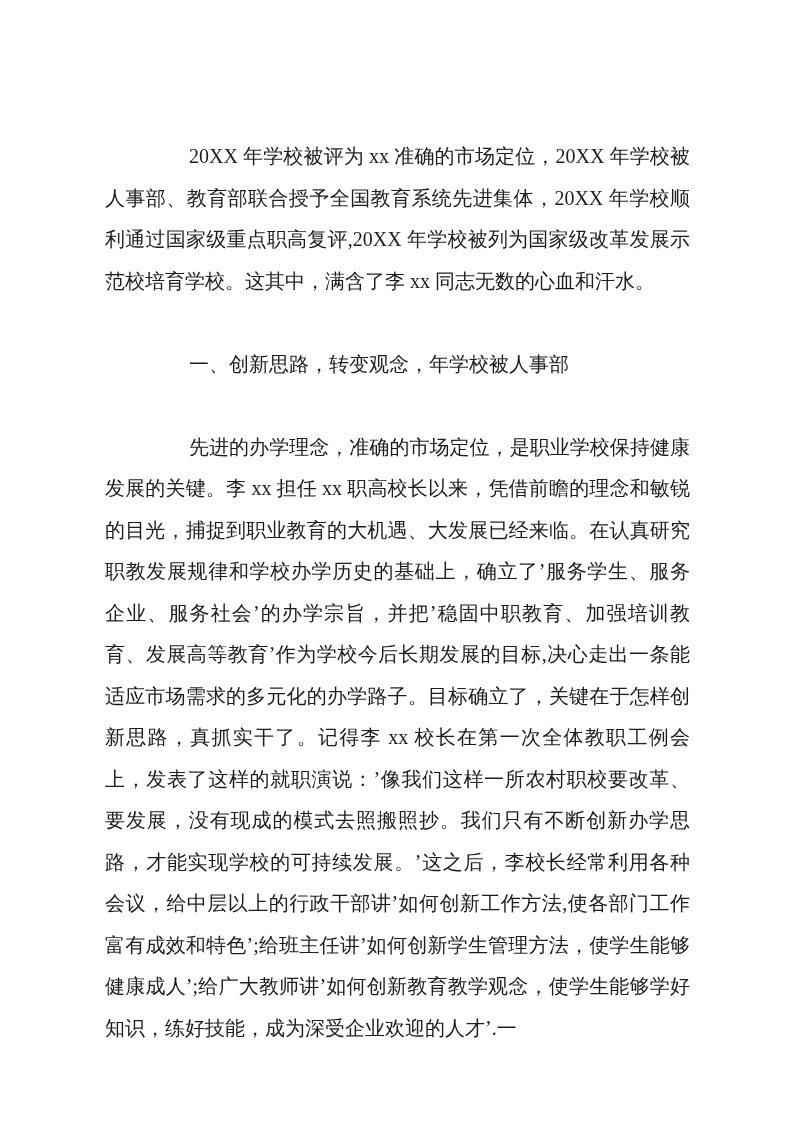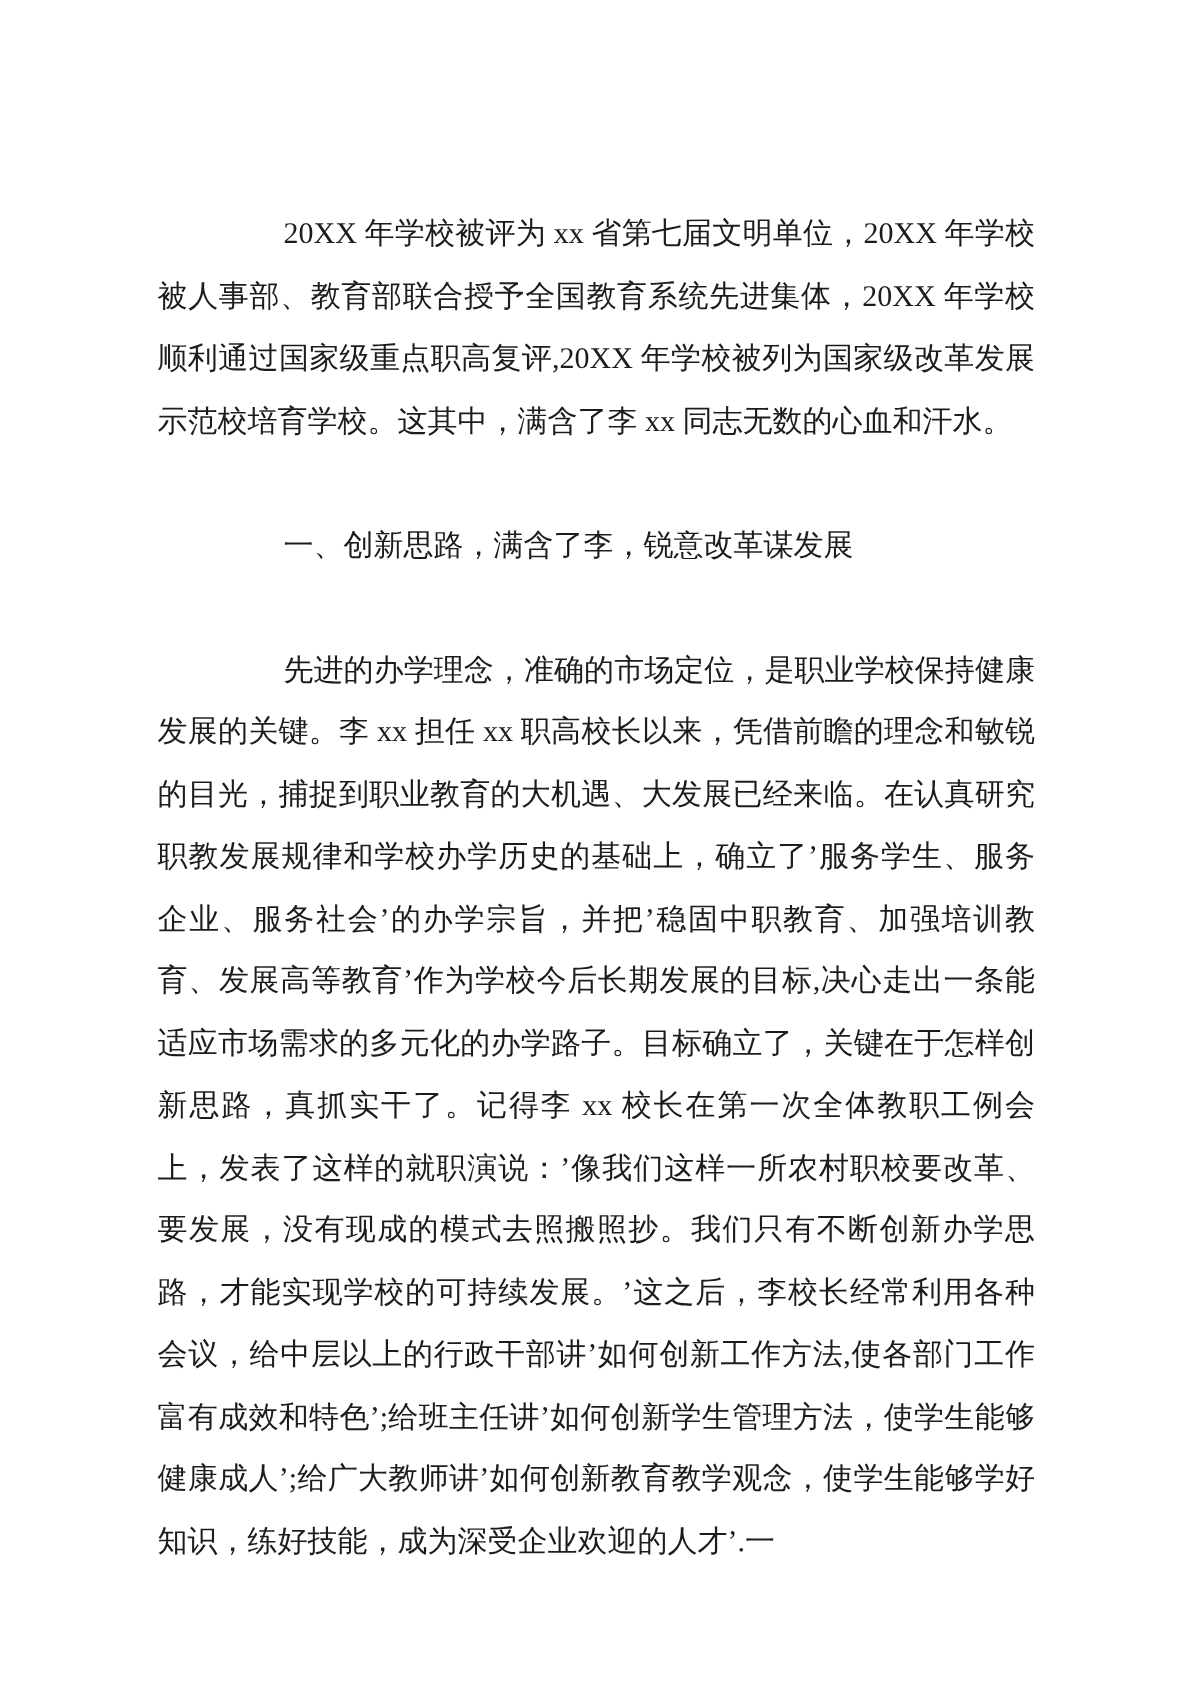--- a/index.html
+++ b/index.html
@@ -31,16 +31,16 @@
     word-break: break-all;
   }
   .heading {
     text-align: left;
   }
 </style>
 </head>
 <body>
 
 <div class="page">
-  <p class="para">20XX 年学校被评为 xx 省第七届文明单位，20XX 年学校被人事部、教育部联合授予全国教育系统先进集体，20XX 年学校顺利通过国家级重点职高复评,20XX 年学校被列为国家级改革发展示范校培育学校。这其中，满含了李 xx 同志无数的心血和汗水。</p>
-  <p class="para heading">一、创新思路，满含了李，锐意改革谋发展</p>
+  <p class="para">20XX 年学校被评为 xx 准确的市场定位，20XX 年学校被人事部、教育部联合授予全国教育系统先进集体，20XX 年学校顺利通过国家级重点职高复评,20XX 年学校被列为国家级改革发展示范校培育学校。这其中，满含了李 xx 同志无数的心血和汗水。</p>
+  <p class="para heading">一、创新思路，转变观念，年学校被人事部</p>
   <p class="para">先进的办学理念，准确的市场定位，是职业学校保持健康发展的关键。李 xx 担任 xx 职高校长以来，凭借前瞻的理念和敏锐的目光，捕捉到职业教育的大机遇、大发展已经来临。在认真研究职教发展规律和学校办学历史的基础上，确立了’服务学生、服务企业、服务社会’的办学宗旨，并把’稳固中职教育、加强培训教育、发展高等教育’作为学校今后长期发展的目标,决心走出一条能适应市场需求的多元化的办学路子。目标确立了，关键在于怎样创新思路，真抓实干了。记得李 xx 校长在第一次全体教职工例会上，发表了这样的就职演说：’像我们这样一所农村职校要改革、要发展，没有现成的模式去照搬照抄。我们只有不断创新办学思路，才能实现学校的可持续发展。’这之后，李校长经常利用各种会议，给中层以上的行政干部讲’如何创新工作方法,使各部门工作富有成效和特色’;给班主任讲’如何创新学生管理方法，使学生能够健康成人’;给广大教师讲’如何创新教育教学观念，使学生能够学好知识，练好技能，成为深受企业欢迎的人才’.一</p>
 </div>
 
 </body></html>

